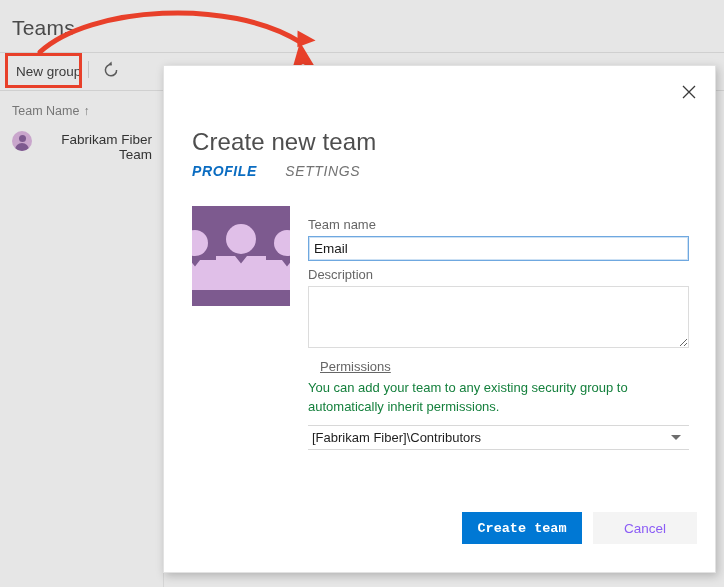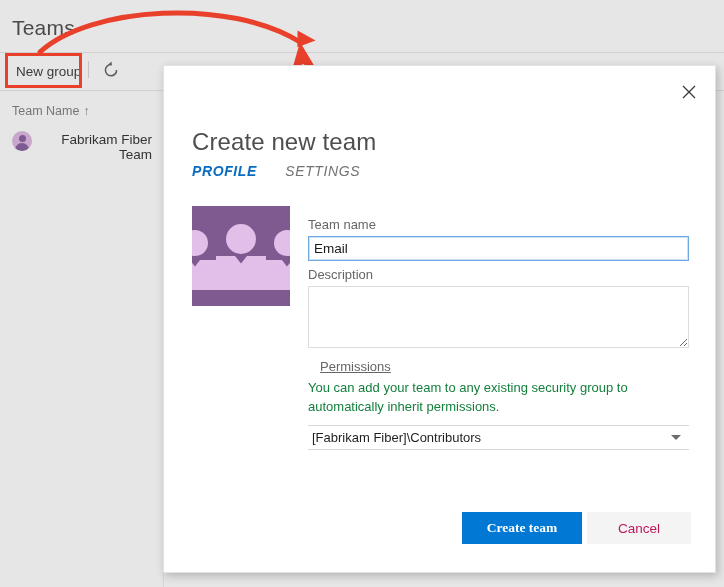--- a/index.html
+++ b/index.html
@@ -186,27 +186,27 @@
   }
 
   #dialog-footer {
     position: absolute; left: 0; bottom: 0; width: 553px; height: 86px;
   }
   #create-team-button {
     position: absolute; right: 135px; bottom: 28px;
     width: 120px; height: 32px;
     background: #0078d4; color: #fff;
     border: none; cursor: pointer;
-    font-family: Liberation Serif, serif;
+    font-family: Liberation Mono, monospace;
     font-size: 13.5px; font-weight: bold;
   }
   #cancel-button {
-    position: absolute; right: 26px; bottom: 28px;
+    position: absolute; right: 20px; bottom: 28px;
     width: 104px; height: 32px;
-    background: #f4f4f4; color: #be185d;
+    background: #f4f4f4; color: #8b5cf6;
     border: none; cursor: pointer;
     font-family: "Liberation Sans", sans-serif;
     font-size: 13.5px;
   }
 </style>
 </head>
 <body>
 
 <div id="bg-page">
 

